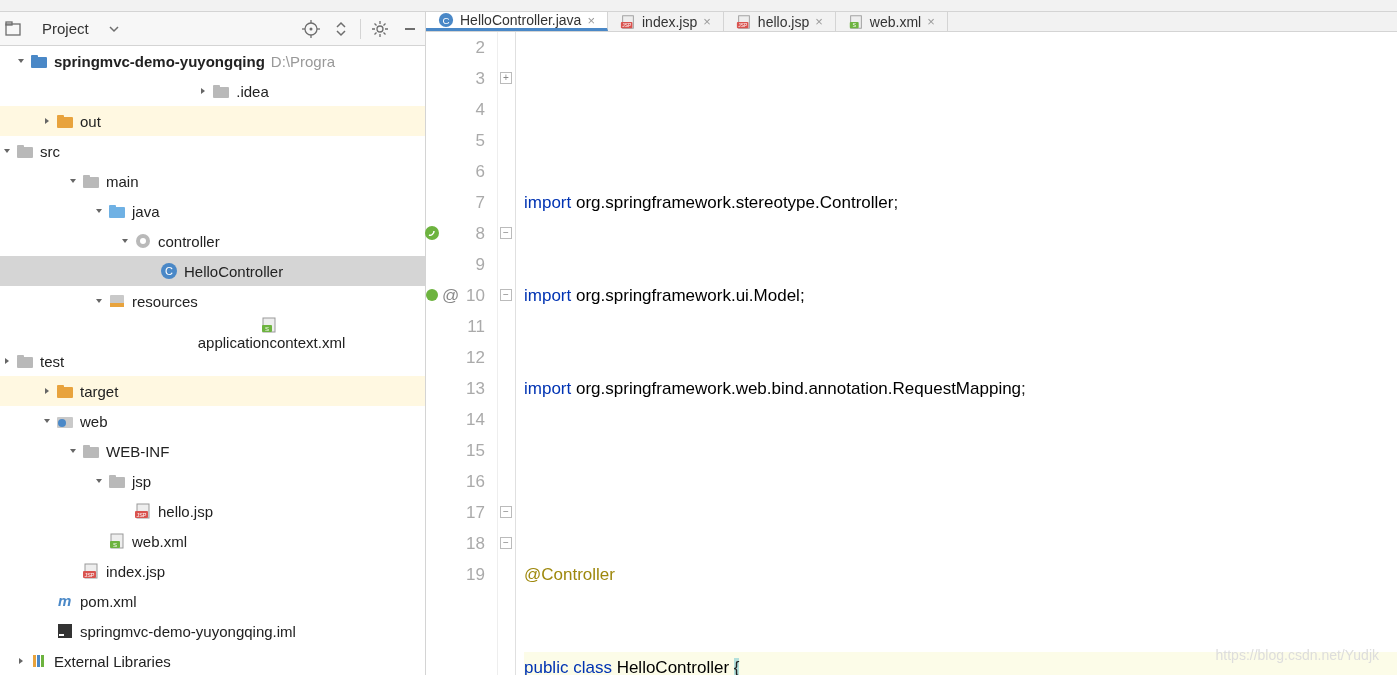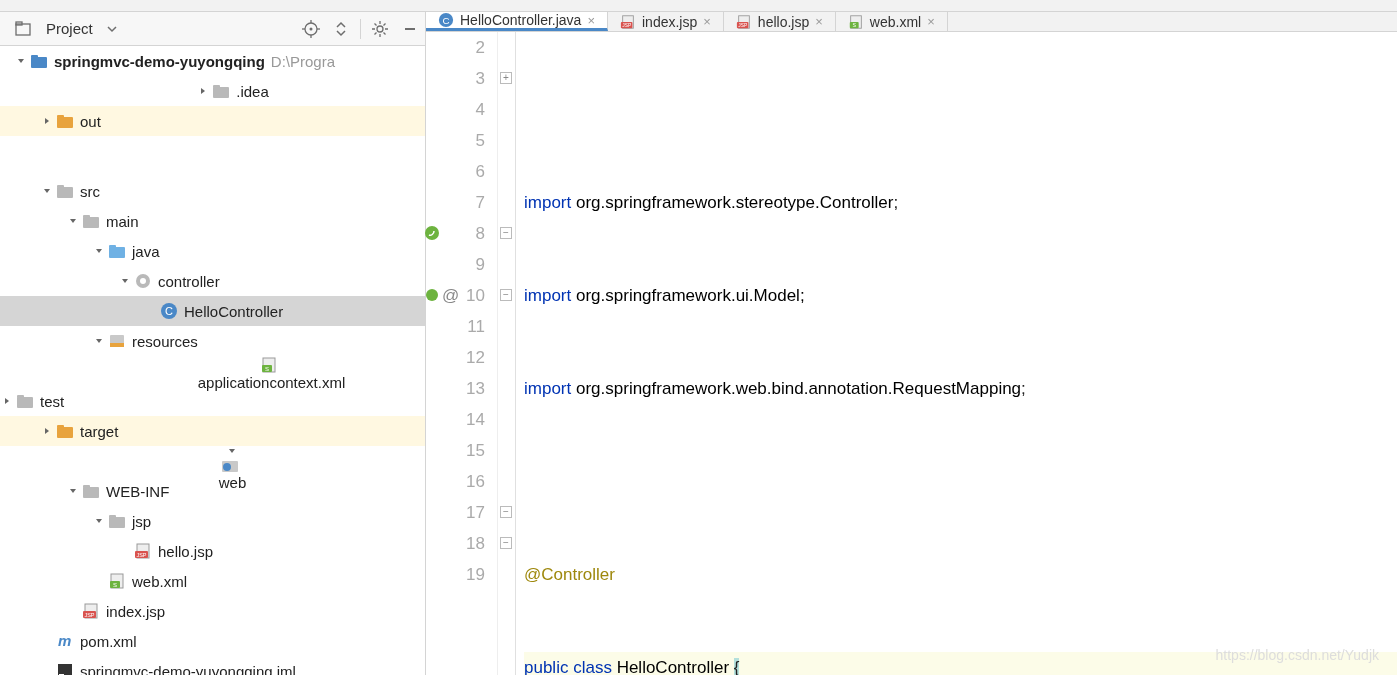--- a/index.html
+++ b/index.html
@@ -3,21 +3,21 @@
 <meta charset="utf-8">
 <style>
 * { margin:0; padding:0; box-sizing:border-box; font-family:"Segoe UI",Arial,sans-serif; }
 body { background:#fff; width:1397px; height:675px; overflow:hidden; position:relative; }
 .topbar { height:12px; background:#f2f2f2; border-bottom:1px solid #d4d4d4; }
 .main { display:flex; height:calc(100% - 12px); }
 
 
 .left { width:426px; background:#fff; border-right:1px solid #d4d4d4; display:flex; flex-direction:column; }
 .proj-header { height:34px; display:flex; align-items:center; border-bottom:1px solid #d4d4d4; background:#f7f7f7; }
-.proj-header .title { display:flex; align-items:center; gap:14px; padding-left:14px; font-size:15px; color:#333; cursor:pointer;justify-content:flex-end; }
+.proj-header .title { display:flex; align-items:center; gap:20px; padding-left:4px; font-size:15px; color:#333; cursor:pointer;justify-content:flex-end; }
 .proj-header .title svg { flex-shrink:0; }
 .proj-header .spacer { flex:1; }
 .proj-header .icon-btn { width:30px; height:30px; display:flex; align-items:center; justify-content:center; cursor:pointer; color:#6e6e6e; }
 .proj-header .sep { width:1px; height:20px; background:#d4d4d4; margin:0 4px; }
 
 .tree { flex:1; overflow:auto; font-size:15px; color:#222; }
 .tree-row { height:30px; display:flex; align-items:center; white-space:nowrap; cursor:pointer; }
 .tree-row.selected { background:#d5d5d5; }
 .tree-row.hl { background:#fff8e1; }
 .tree-row .arrow { width:14px; height:14px; display:flex; align-items:center; justify-content:center; color:#666; margin-right:2px; }
@@ -135,21 +135,21 @@
             </svg>
           </span>
           <span class="icon">
             <svg width="18" height="18" viewBox="0 0 18 18">
               <rect x="1" y="5" width="16" height="11" rx="1" fill="#e8a33d"></rect>
               <rect x="1" y="3" width="7" height="3" rx="1" fill="#e8a33d"></rect>
             </svg>
           </span>
           <span class="label">out</span>
         </div>
-        <div class="tree-row" style="padding-left: 40px; margin-top: 40px;">
+        <div class="tree-row" style="">
           <span class="arrow">
             <svg width="10" height="10" viewBox="0 0 10 10">
               <path d="M2 3l3 4 3-4z" fill="#666"></path>
             </svg>
           </span>
           <span class="icon">
             <svg width="18" height="18" viewBox="0 0 18 18">
               <rect x="1" y="5" width="16" height="11" rx="1" fill="#b9b9b9"></rect>
               <rect x="1" y="3" width="7" height="3" rx="1" fill="#b9b9b9"></rect>
             </svg>
@@ -254,21 +254,21 @@
             </svg>
           </span>
           <span class="icon">
             <svg width="18" height="18" viewBox="0 0 18 18">
               <rect x="1" y="5" width="16" height="11" rx="1" fill="#e8a33d"></rect>
               <rect x="1" y="3" width="7" height="3" rx="1" fill="#e8a33d"></rect>
             </svg>
           </span>
           <span class="label">target</span>
         </div>
-        <div class="tree-row" style="padding-left: 40px; flex-direction: column;">
+        <div class="tree-row" style="padding-left: 40px;">
           <span class="arrow">
             <svg width="10" height="10" viewBox="0 0 10 10">
               <path d="M2 3l3 4 3-4z" fill="#666"></path>
             </svg>
           </span>
           <span class="icon">
             <svg width="18" height="18" viewBox="0 0 18 18">
               <rect x="1" y="5" width="16" height="11" rx="1" fill="#c9c9c9"></rect>
               <circle cx="6" cy="11" r="4" fill="#4a88c7"></circle>
             </svg>

